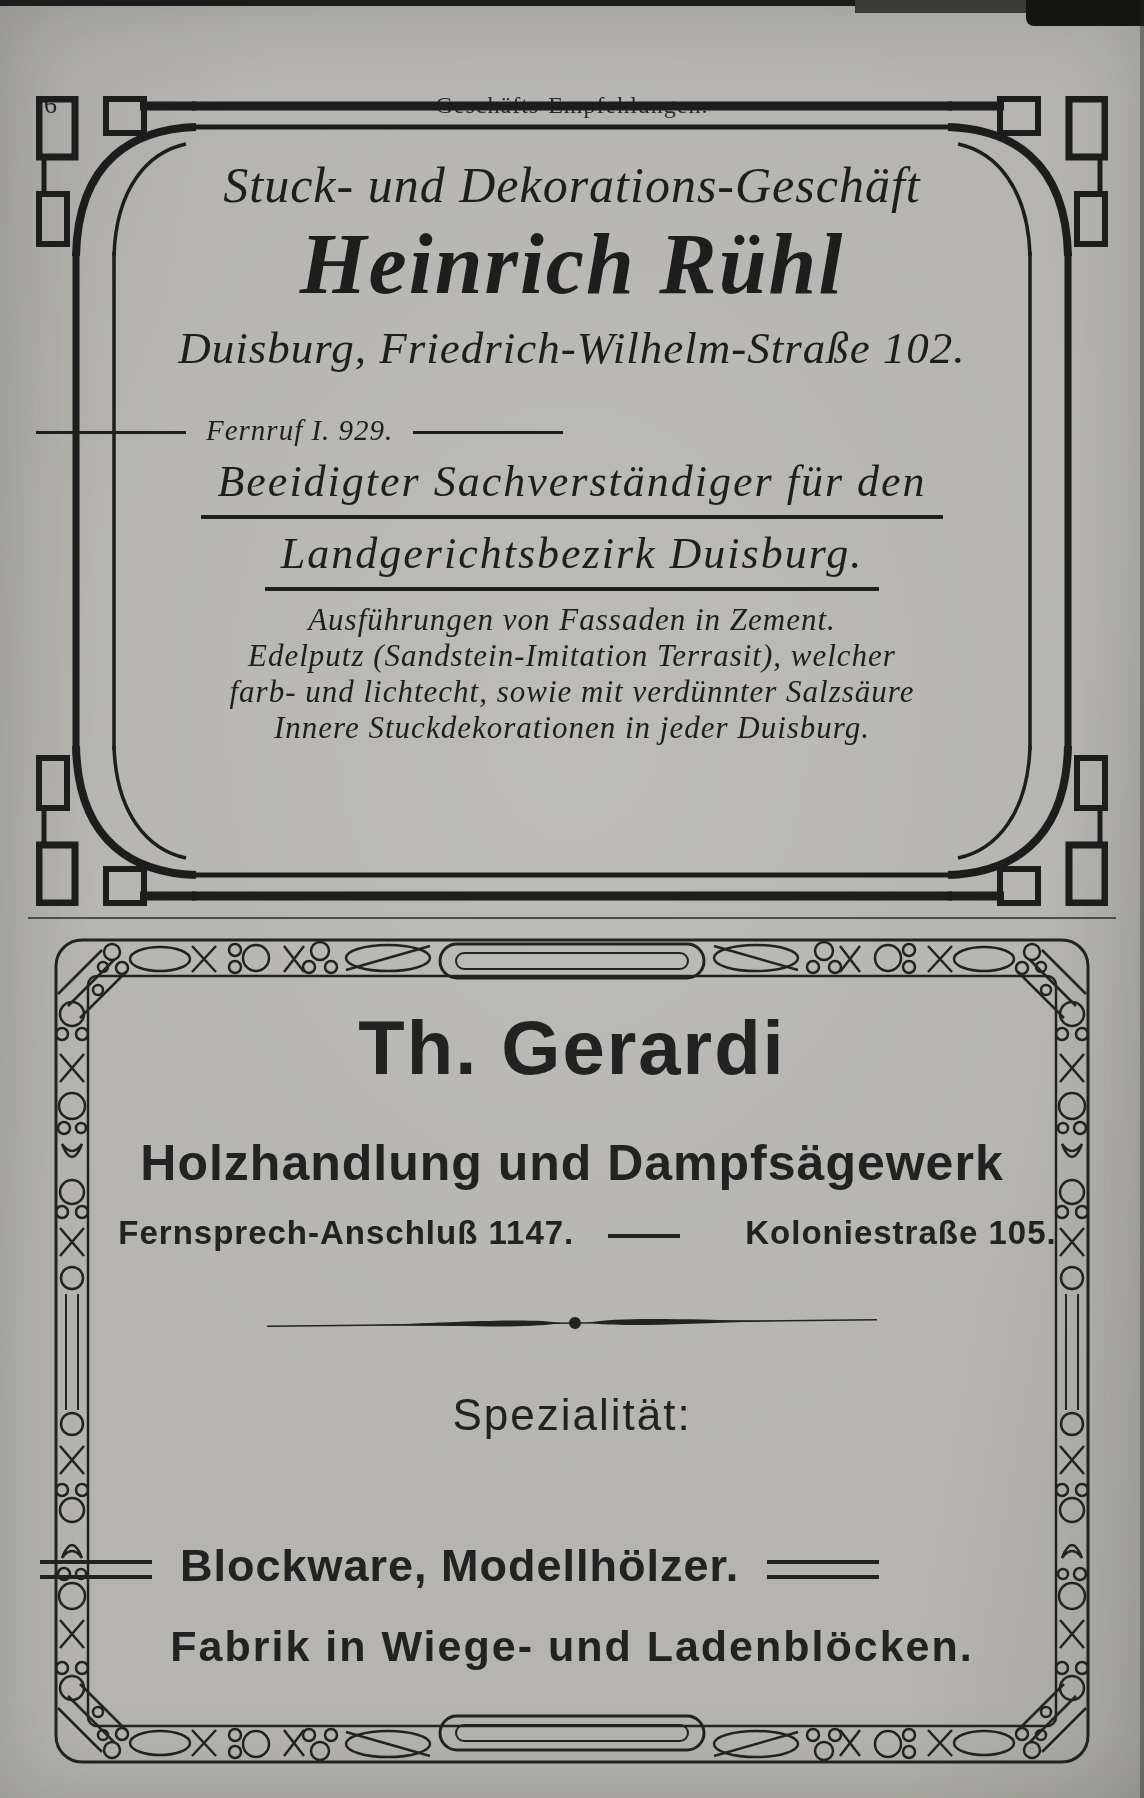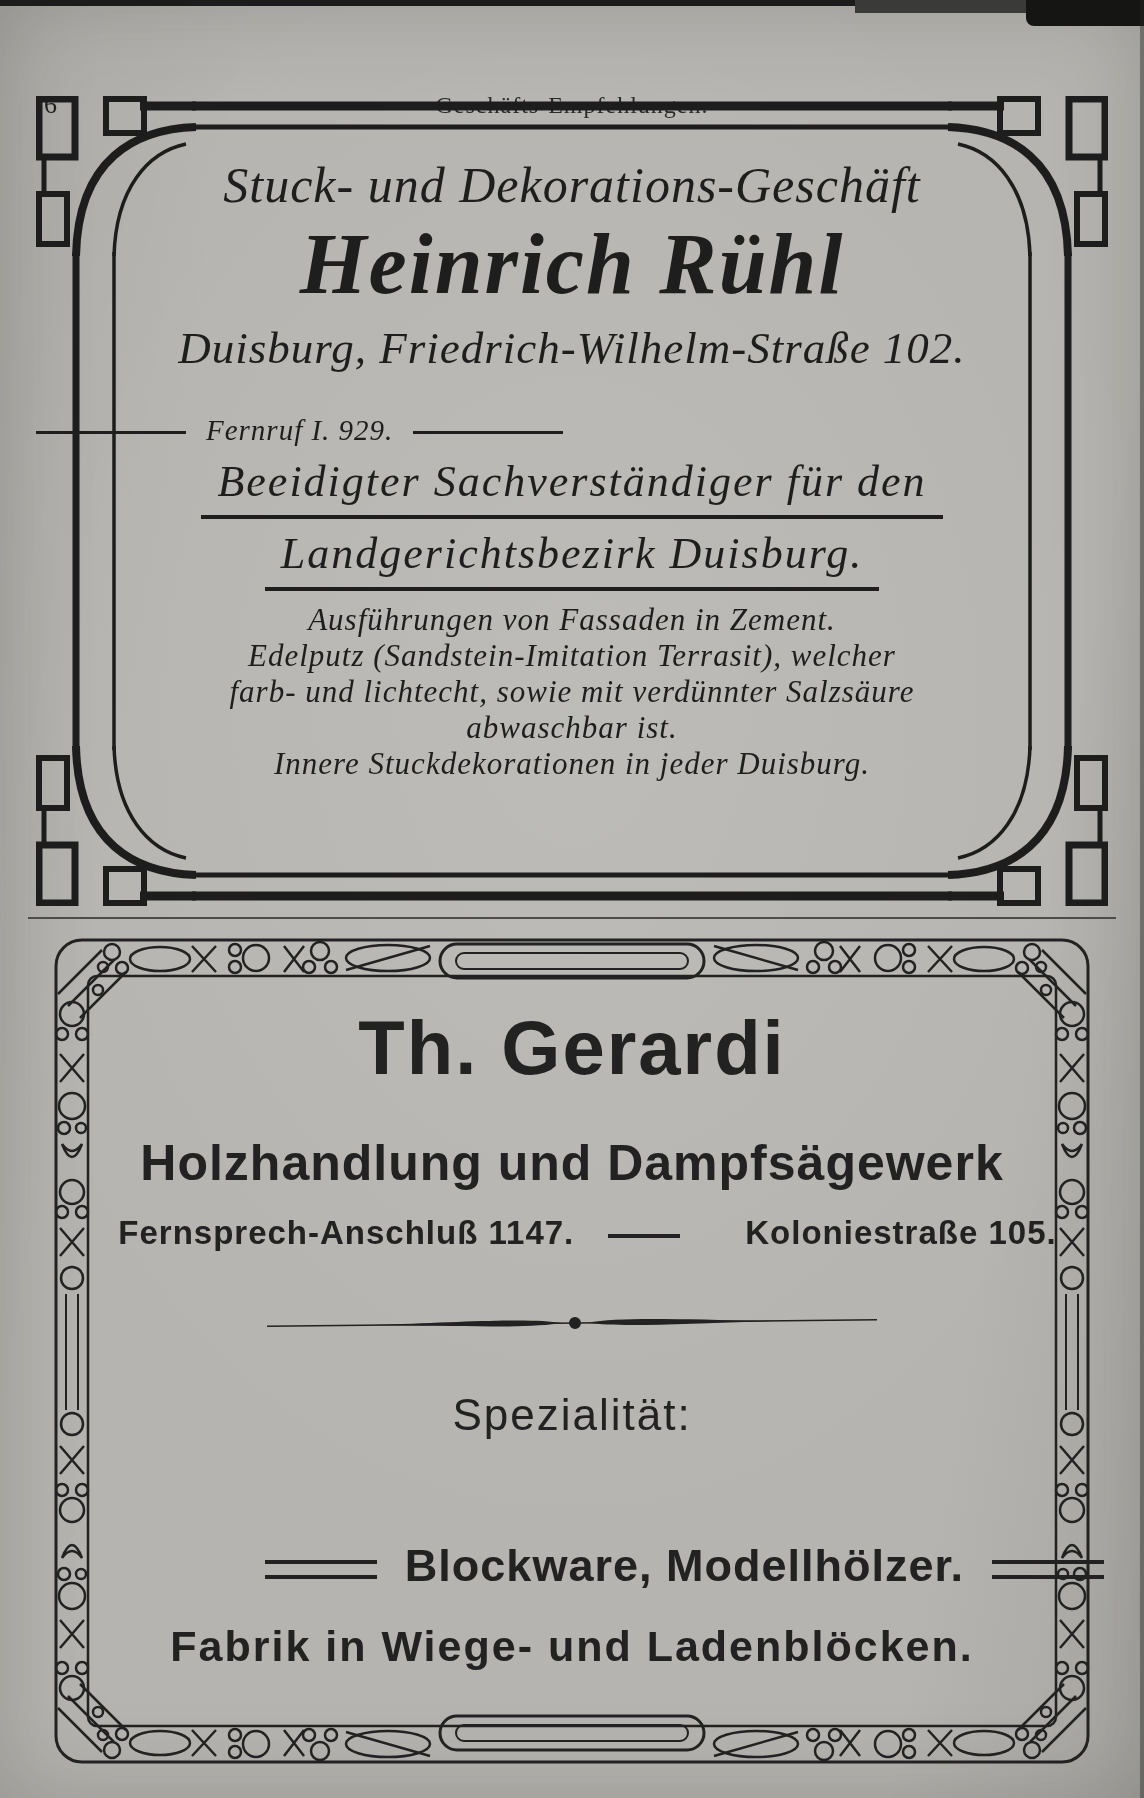--- a/index.html
+++ b/index.html
@@ -50,21 +50,21 @@
   .ad2 svg.orn{position:absolute;left:0;top:0;}
   .ad2 .txt{position:absolute;left:0;width:100%;text-align:center;white-space:nowrap;color:#222;}
   .a2-name{top:72px;font-size:76px;font-weight:bold;letter-spacing:2px;}
   .a2-sub{top:202px;font-size:50px;font-weight:bold;letter-spacing:1px;}
   .a2-phone-row{position:absolute;top:282px;left:0;width:100%;display:flex;justify-content:center;align-items:center;gap:34px;}
   .a2-phone-row .txt2{font-size:33px;font-weight:bold;letter-spacing:1px;white-space:nowrap;color:#222;margin-left:31px;}
   .a2-phone-row .rule{width:72px;height:4px;background:#222;margin-top:6px;}
   .a2-divider{position:absolute;top:378px;left:222px;transform:rotate(-0.6deg);}
   .a2-spez{top:458px;font-size:44px;font-weight:normal;letter-spacing:2px;color:#333;}
   .a2-line1{top:522px;font-size:44px;letter-spacing:5px;color:#242424;}
-  .a2-blockrow{position:absolute;top:608px;left:0;width:100%;display:flex;justify-content:flex-end;align-items:center;gap:28px;}
+  .a2-blockrow{position:absolute;top:608px;left:0;width:100%;display:flex;justify-content:flex-start;align-items:center;gap:28px;}
   .a2-blockrow .dbl{width:112px;height:11px;border-top:4px solid #222;border-bottom:4px solid #222;margin-top:6px;}
   .a2-block{font-size:45px;font-weight:bold;letter-spacing:1px;white-space:nowrap;color:#222;}
   .a2-footer{top:690px;font-size:43px;font-weight:bold;letter-spacing:2px;}
 </style>
 </head>
 <body>
 
 <div class="page">
 
   <div class="scan-top"></div>
@@ -119,21 +119,20 @@
       <span>Beeidigter Sachverständiger für den</span>
     </div>
     <div class="txt a1-cred2">
       <span>Landgerichtsbezirk Duisburg.</span>
     </div>
 
     <div class="a1-body">
       <div>Ausführungen von Fassaden in Zement.</div>
       <div>Edelputz (Sandstein-Imitation Terrasit), welcher</div>
       <div>farb- und lichtecht, sowie mit verdünnter Salzsäure</div>
-      <div>abwaschbar ist.</div>
       <div>Innere Stuckdekorationen in jeder Duisburg.</div>
     </div>
   </div>
 
   <div class="sep-rule"></div>
 
   <div class="ad2">
 
     <svg class="orn" width="1064" height="862" viewBox="0 0 1064 862">
       <defs>

